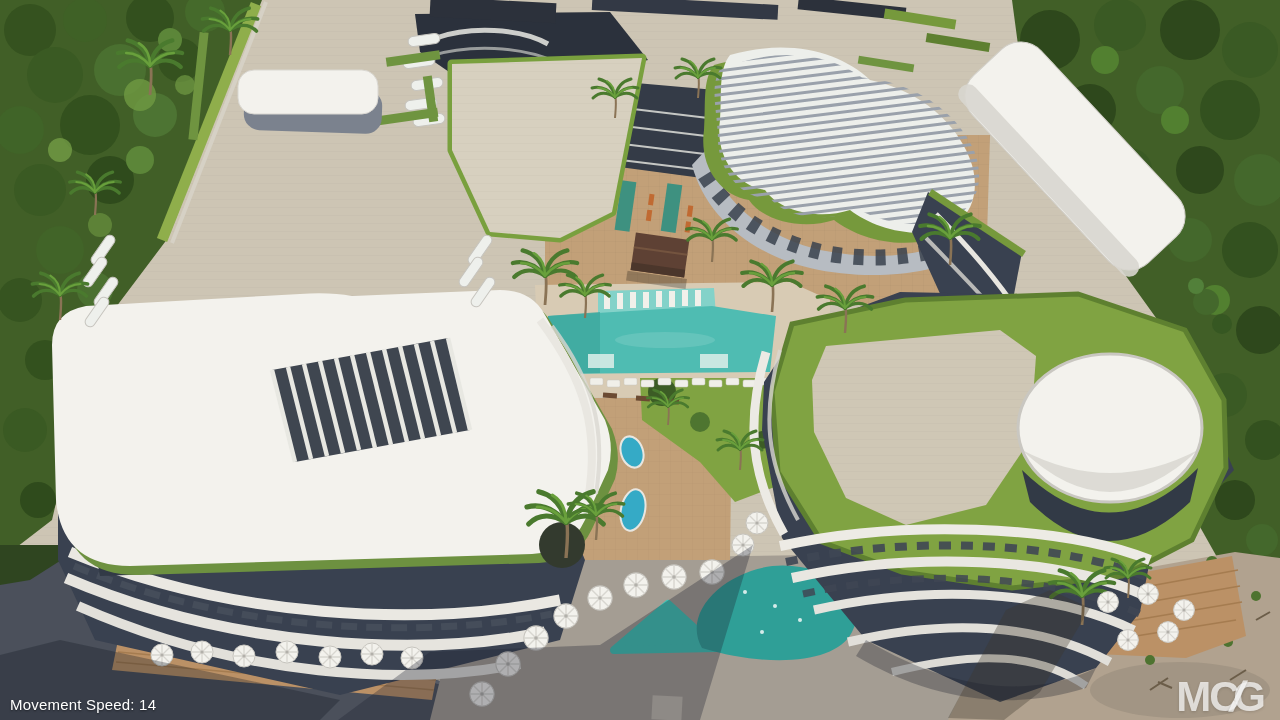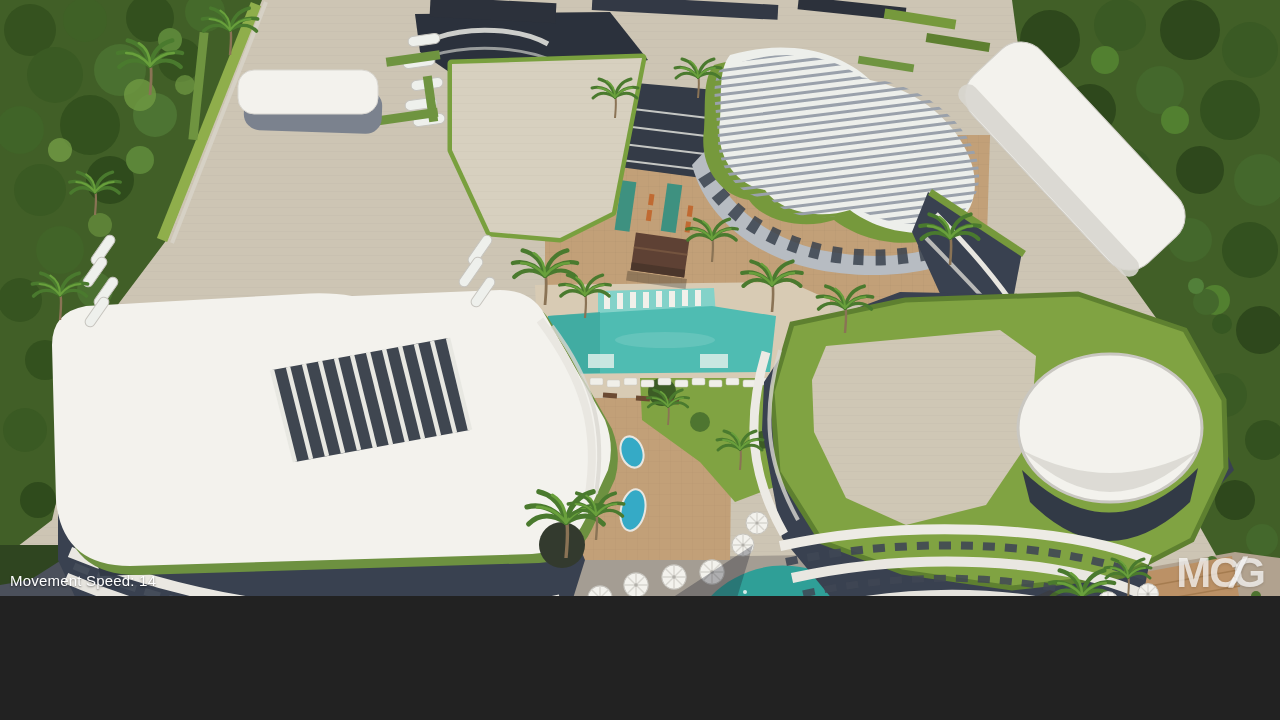--- a/index.html
+++ b/index.html
@@ -1,16 +1,16 @@
 <!DOCTYPE html>
 <html><head>
 <meta charset="utf-8">
 <style>
   html,body{margin:0;padding:0;background:#222;}
-  .stage{position:relative;width:1280px;height:596px;overflow:hidden;background:#cdc5b4;
+  .stage{position:relative;width:1280px;height:720px;overflow:hidden;background:#cdc5b4;
          font-family:"Liberation Sans",sans-serif;}
   .stage svg{position:absolute;left:0;top:0;display:block;}
   .hud{position:absolute;left:10px;bottom:7px;font-size:15px;font-weight:500;color:#ffffff;
        text-shadow:0 1px 2px rgba(0,0,0,0.5);letter-spacing:.2px;}
   .logo{position:absolute;right:16px;bottom:2px;display:flex;align-items:center;line-height:1;
         font-weight:700;font-size:42px;color:rgba(255,255,255,0.72);letter-spacing:-2px;
         text-shadow:0 1px 3px rgba(0,0,0,0.15);}
   .logo .sep{transform:skewX(-16deg);font-weight:600;margin:0 -8px 0 -6px;}
 </style>
 </head>

